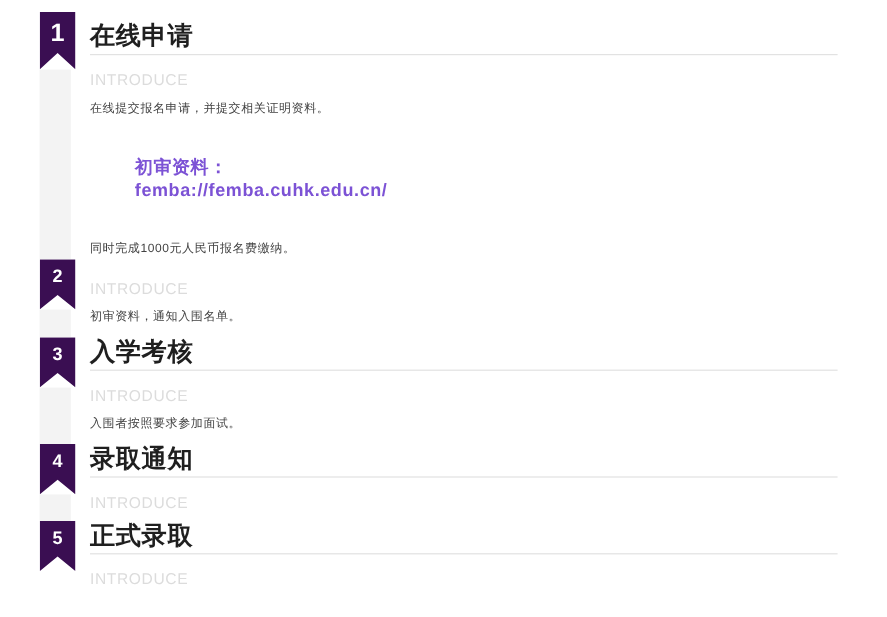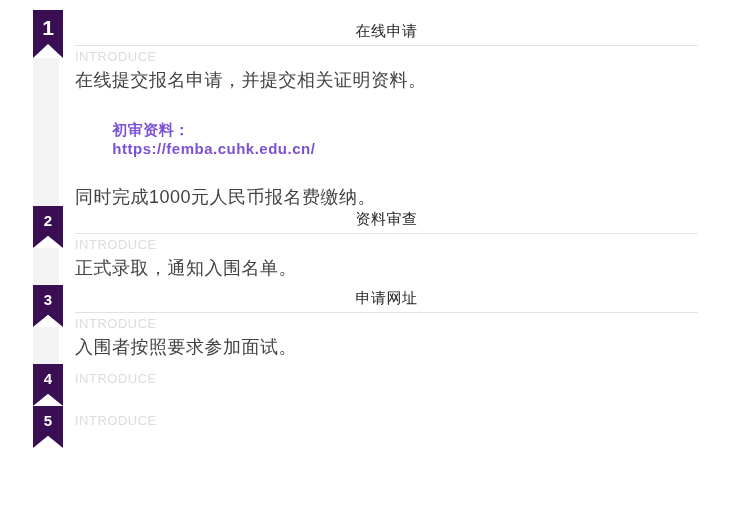--- a/index.html
+++ b/index.html
@@ -55,37 +55,36 @@
   .content {
     flex: 1 1 auto;
     padding: 4px 41px 8px 12px;
   }
   .step.first .content { padding-top: 12px; padding-bottom: 0; }
   .header {
     border-bottom: 1px solid var(--line);
     padding-bottom: 5px;
   }
   .title {
-    font-size: 15px;
-    font-weight: 400;
+    font-size: 21px;
+    font-weight: 700;
     color: var(--title);
     line-height: 18px;
     letter-spacing: 0.5px;
-    text-align: center;
   }
   .intro {
-    margin-top: 3px;
+    margin-top: 13px;
     font-size: 13px;
     line-height: 15px;
     color: var(--intro);
     letter-spacing: 0.5px;
   }
   .para {
     margin-top: 8px;
-    font-size: 18px;
+    font-size: 10px;
     line-height: 17px;
     color: var(--body);
     white-space: pre-wrap;
     letter-spacing: 0.5px;
   }
   .para.link-line {
     margin-top: 10px;
     font-size: 15px;
     line-height: 19px;
     font-weight: 700;
@@ -107,76 +106,79 @@
       <div class="strip"></div>
     </div>
     <div class="content">
       <div class="header">
         <h3 class="title">在线申请</h3>
       </div>
       <div class="intro">INTRODUCE</div>
       <p class="para">在线提交报名申请，并提交相关证明资料。</p>
       <p class="para link-line">
         <span>初审资料：</span>
-        <span class="link-url">https://femba.cuhk.edu.cn/</span>
+        <span class="link-url">femba://femba.cuhk.edu.cn/</span>
       </p>
       <p class="para">同时完成1000元人民币报名费缴纳。</p>
     </div>
   </section>
 
   <section class="step">
     <div class="badge-col">
       <div class="badge">
         <span>2</span>
       </div>
       <div class="strip"></div>
     </div>
     <div class="content">
-      <div class="header">
-        <h3 class="title">资料审查</h3>
-      </div>
       <div class="intro">INTRODUCE</div>
-      <p class="para">正式录取，通知入围名单。</p>
+      <p class="para">初审资料，通知入围名单。</p>
     </div>
   </section>
 
   <section class="step">
     <div class="badge-col">
       <div class="badge">
         <span>3</span>
       </div>
       <div class="strip"></div>
     </div>
     <div class="content">
       <div class="header">
-        <h3 class="title">申请网址</h3>
+        <h3 class="title">入学考核</h3>
       </div>
       <div class="intro">INTRODUCE</div>
       <p class="para">入围者按照要求参加面试。</p>
     </div>
   </section>
 
   <section class="step">
     <div class="badge-col">
       <div class="badge">
         <span>4</span>
       </div>
       <div class="strip"></div>
     </div>
     <div class="content">
+      <div class="header">
+        <h3 class="title">录取通知</h3>
+      </div>
       <div class="intro">INTRODUCE</div>
     </div>
   </section>
 
   <section class="step">
     <div class="badge-col">
       <div class="badge">
         <span>5</span>
       </div>
 
     </div>
     <div class="content">
+      <div class="header">
+        <h3 class="title">正式录取</h3>
+      </div>
       <div class="intro">INTRODUCE</div>
 
     </div>
   </section>
 
 </div>
 
 </body></html>

